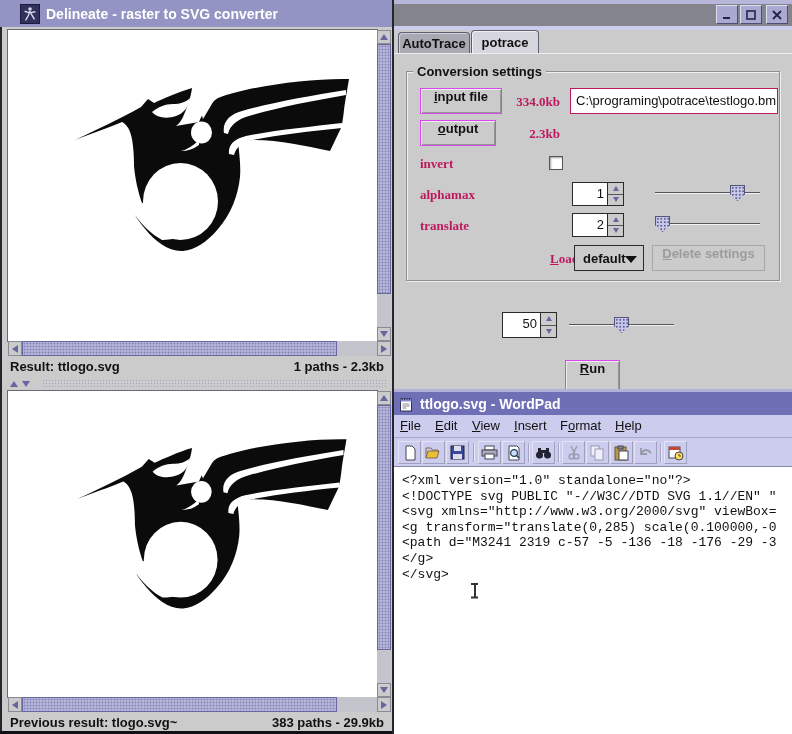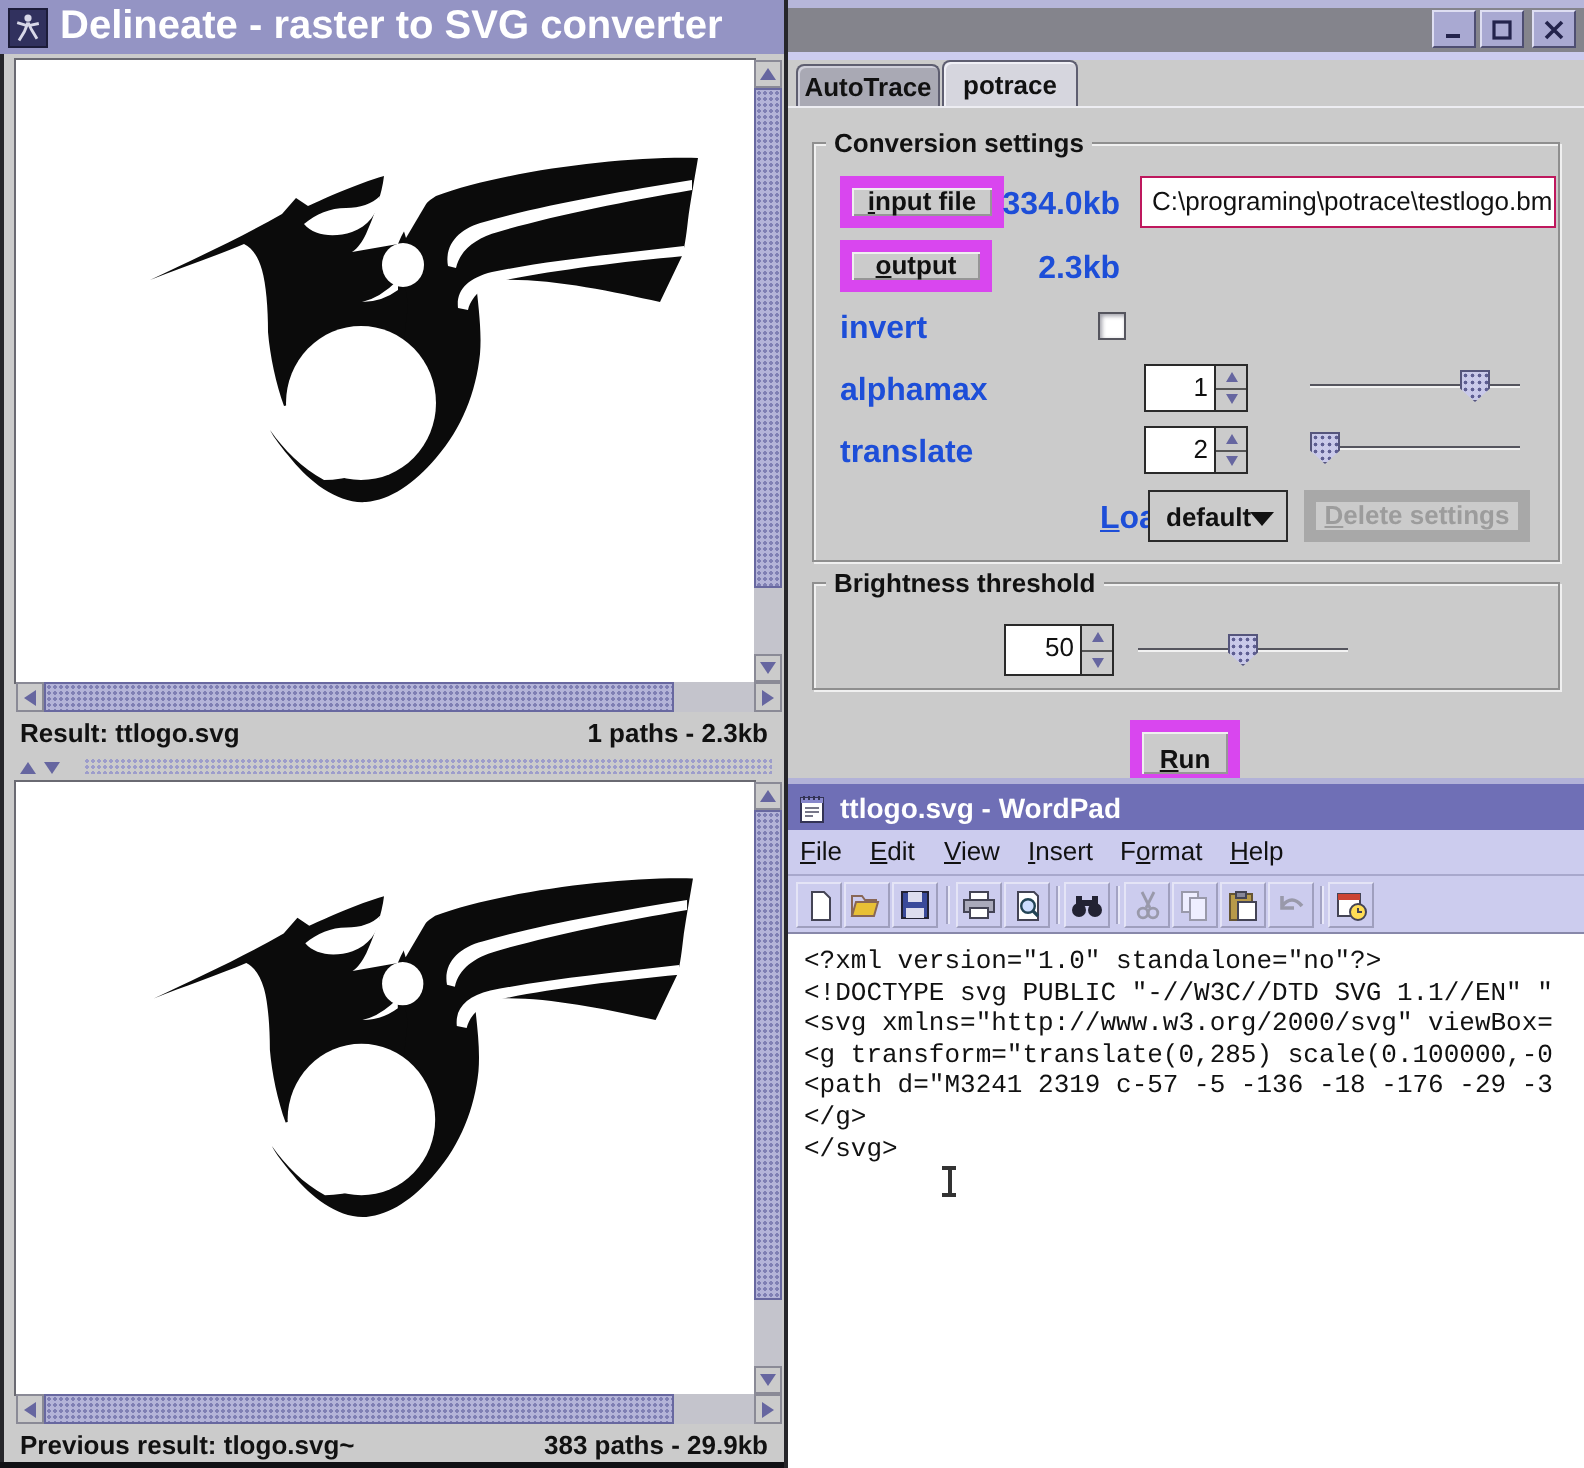--- a/index.html
+++ b/index.html
@@ -1,20 +1,20 @@
 <!DOCTYPE html>
 <html><head>
 <meta charset="utf-8">
 <style>
 * { margin:0; padding:0; box-sizing:border-box; }
 html,body { width:792px; height:734px; overflow:hidden; font-family:"Liberation Sans",sans-serif; background:#cbcbcb; }
 .abs { position:absolute; }
 #stage { position:relative; width:792px; height:734px; }
 
-#dl-title { left:0; top:0; width:394px; height:27px; background:#9494c4; color:#fff; display:flex; align-items:center; gap:6px; padding-left:4px; font-weight:bold; font-size:20px; }
+#dl-title { left:0; top:0; width:394px; height:27px; background:#9494c4; color:#fff; display:flex; align-items:center; gap:6px; padding-left:20px; font-weight:bold; font-size:14px; }
 #dl-icon { width:20px; height:20px; background:#31315e; border:1px solid #1c1c3a; }
 #dl-body { left:0; top:27px; width:394px; height:707px; background:#cbcbcb; }
 .left-edge { left:0; top:27px; width:2px; height:704px; background:#26262a; }
 .right-divider { left:392px; top:0; width:2px; height:734px; background:#26262a; }
 .bottom-strip { left:0; top:731px; width:394px; height:3px; background:#101014; }
 
 .img-panel { background:#fff; box-shadow:0 0 0 1px #6a6a72; }
 .img-panel svg { width:100%; height:100%; display:block; }
 
 .sb { background:#c4c4cc; }
@@ -40,23 +40,23 @@
 .rt-lavline { left:0; top:26px; width:398px; height:4px; background:#ccccee; }
 
 .tab { position:absolute; font-weight:bold; font-size:13px; color:#111; display:flex; align-items:center; justify-content:center; }
 #tab-autotrace { left:4px; top:32px; width:72px; height:21px; background:#a9a9b4; border:1px solid #5e5e70; border-bottom:none; box-shadow:inset 1px 1px 0 #cfcfda; border-radius:4px 4px 0 0; }
 #tab-potrace { left:77px; top:30px; width:68px; height:24px; background:#d6d6de; border:1px solid #5e5e70; border-bottom:none; box-shadow:inset 1px 1px 0 #f0f0f6; border-radius:4px 4px 0 0; }
 .tabpane-line { left:0; top:53px; width:398px; height:1px; background:#ededf2; }
 
 .grp { position:absolute; border:1px solid #8f8f8f; box-shadow:1px 1px 0 #f0f0f0, inset 1px 1px 0 #f0f0f0; }
 .grp-label { position:absolute; top:-8px; left:6px; background:#cbcbcb; padding:0 4px; font-weight:bold; font-size:13px; color:#111; }
 
-.mbtn { position:absolute; background:#cbcbcb; border:6px solid #d946ef; box-shadow:inset 1px 1px 0 #efefef, inset -1px -1px 0 #969696; font-weight:bold; font-size:13px; color:#111; display:flex; align-items:flex-end; justify-content:center; font-family:"Liberation Sans",sans-serif; }
+.mbtn { position:absolute; background:#cbcbcb; border:1px solid #d946ef; box-shadow:inset 1px 1px 0 #efefef, inset -1px -1px 0 #969696; font-weight:bold; font-size:13px; color:#111; display:flex; align-items:flex-start; justify-content:center; font-family:"Liberation Sans",sans-serif; }
 .mbtn.disabled { border-color:#a8a8a8; color:#9c9c9c; box-shadow:none; }
-.blabel { position:absolute; font-weight:bold; font-size:16px; color:#1d4ed8; }
+.blabel { position:absolute; font-weight:bold; font-size:13px; color:#be185d;font-family:Liberation Serif, serif; }
 .mfield { position:absolute; background:#fff; border:1px solid #be185d; font-size:13px; color:#111; padding:4px 0 0 5px; white-space:pre; overflow:hidden; }
 
 .cb { position:absolute; width:14px; height:14px; background:#fff; border:1px solid #55555e; box-shadow:inset 1px 1px 2px rgba(40,40,60,.45); }
 
 .spin { position:absolute; border:1px solid #2a2a2a; background:#fff; display:flex; }
 .spin .val { flex:1; font-size:13px; text-align:right; padding:3px 3px 0 0; color:#111; }
 .spin .btns { width:16px; border-left:1px solid #2a2a2a; display:flex; flex-direction:column; }
 .spin .btns .b { flex:1; background:#cbcbcb; display:flex; align-items:center; justify-content:center; }
 .spin .btns .b:first-child { border-bottom:1px solid #555; }
 .spin .tri.up { border-left:3px solid transparent; border-right:3px solid transparent; border-bottom:5px solid #6666a0; }
@@ -264,23 +264,20 @@
       <span></span><u>L</u><span>oad:</span>
     </div>
     <div class="combo" style="left:180px; top:245px; width:70px; height:26px;">
       <span>default</span>
       <div class="tri dn"></div>
     </div>
     <div class="mbtn disabled" style="left:258px; top:245px; width:113px; height:26px;">
       <span><span></span><u>D</u><span>elete settings</span></span>
     </div>
 
-    <div class="grp" style="left:12px; top:291px; width:374px; height:54px;">
-      <span class="grp-label">Brightness threshold</span>
-    </div>
     <div class="spin" style="left:108px; top:312px; width:55px; height:26px;">
       <div class="val">50</div>
       <div class="btns">
           <div class="b">
             <div class="tri up"></div>
           </div>
           <div class="b">
             <div class="tri dn"></div>
           </div>
         </div>

